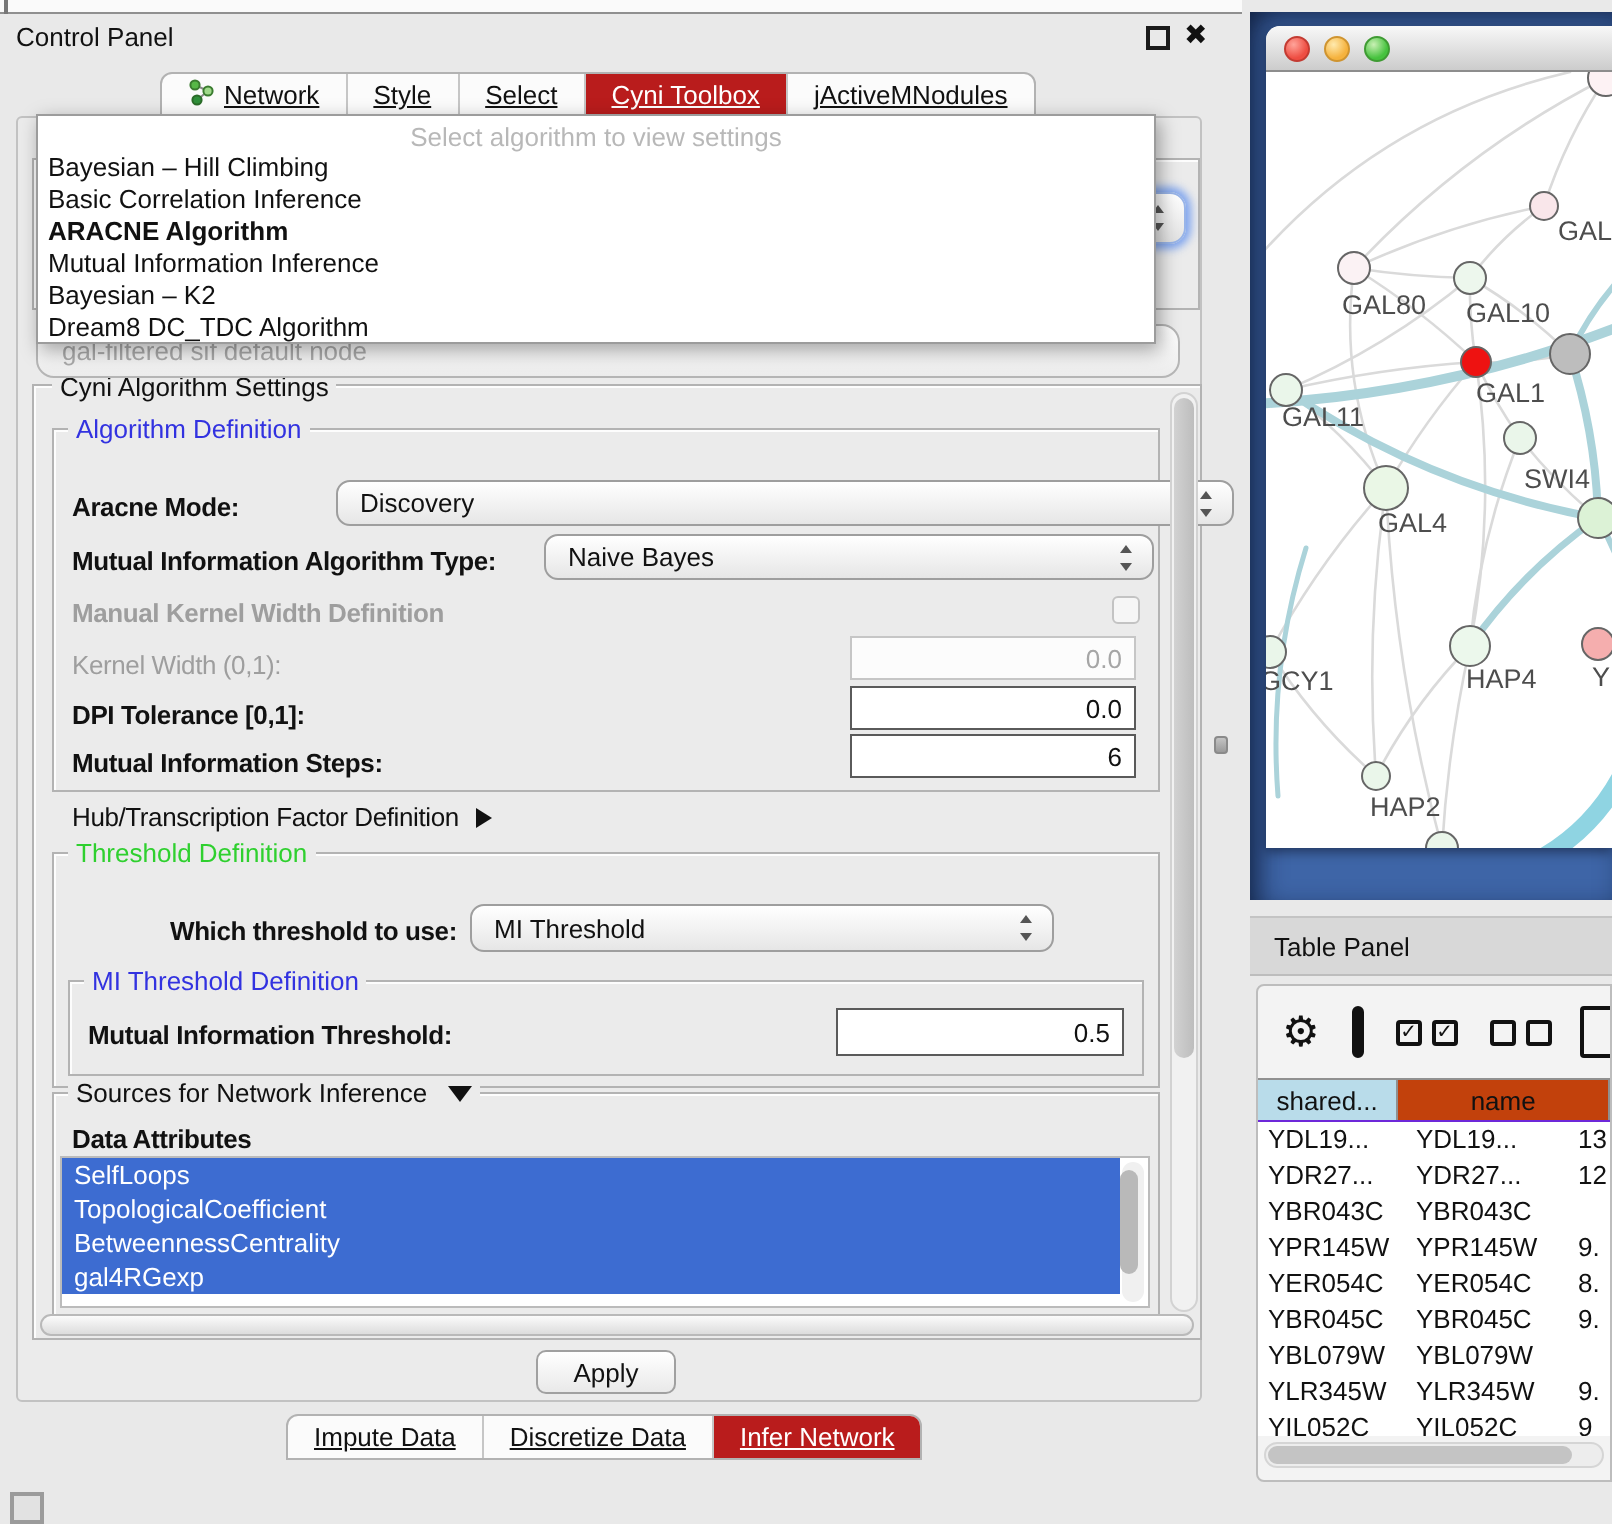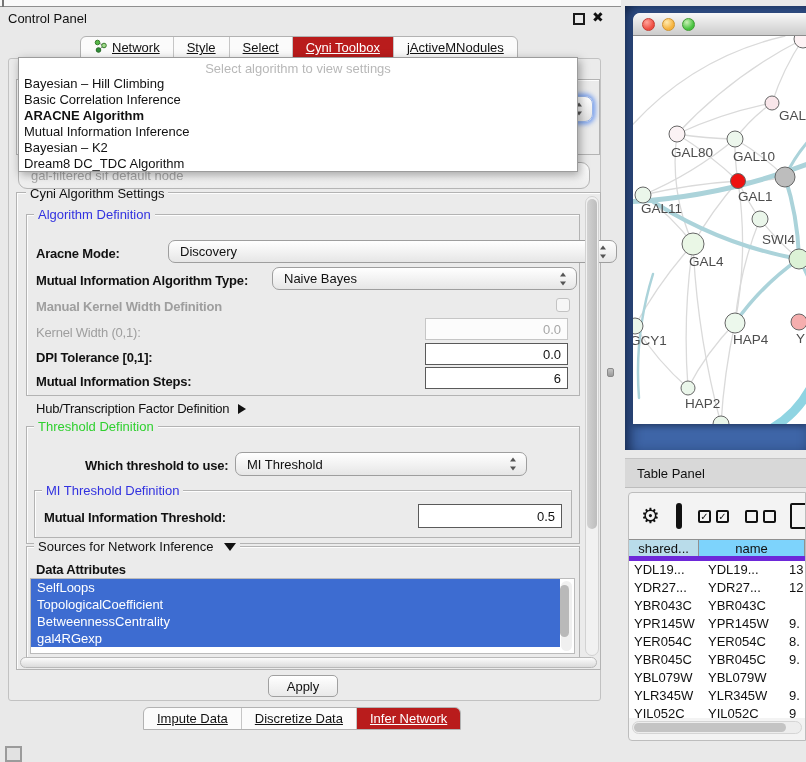--- a/index.html
+++ b/index.html
@@ -77,24 +77,24 @@
 
 .tp-bar { left:625px; top:458px; width:181px; height:30px; background:#d8d8d8; border-top:1px solid #c4c4c4; border-bottom:1px solid #bdbdbd; display:flex; align-items:center; padding-left:12px; font-size:13px; }
 .tp-container { left:628px; top:492px; width:178px; height:249px; background:#f3f3f3; border:1px solid #bdbdbd; border-radius:4px 0 0 4px; overflow:hidden; }
 .tp-toolbar { height:46px; display:flex; align-items:center; padding-left:12px; }
 .gear { font-size:21px; line-height:21px; font-family:"DejaVu Sans",sans-serif; }
 .col-icon { width:23px; height:26px; border:2.5px solid #111; border-radius:4px; margin-left:16px; display:flex; }
 .col-icon span { width:50%; border-right:2.5px solid #111; }
 .cb { width:13px; height:13px; border:2px solid #111; font-size:10px; font-weight:bold; line-height:9px; text-align:center; border-radius:2px; }
 .cb-pair { display:flex; gap:5px; margin-left:16px; }
 .page-icon { width:20px; height:26px; border:2.5px solid #111; border-radius:2px; margin-left:14px; flex:none; }
-.tp-header { display:flex; height:22px; border-top:1px solid #909090; border-bottom:5px solid #6d28d9; font-size:13px; }
+.tp-header { display:flex; height:22px; border-top:1px solid #909090; border-bottom:1px solid #6d28d9; font-size:13px; }
 .th { display:flex; align-items:center; justify-content:center; border-right:1px solid #909090; overflow:hidden; }
 .th.c1 { width:71px; background:#b9dcea; }
-.th.c2 { width:107px; background:#7dd3fc; }
+.th.c2 { width:107px; background:#c2410c; }
 .th.c3 { flex:1; background:#b9dcea; border-right:none; }
 .tp-rows { background:#fff; height:157px; overflow:hidden; }
 .trow { display:flex; height:18px; line-height:18px; font-size:13px; white-space:nowrap; }
 .td { overflow:hidden; }
 .td.c1 { width:71px; padding-left:5px; }
 .td.c2 { width:84px; padding-left:8px; }
 .td.c3 { flex:1; padding-left:5px; }
 .tp-hscroll { height:13px; margin:3px 3px 0 3px; background:#ededed; border:1px solid #d5d5d5; border-radius:7px; position:relative; }
 .tp-hthumb { position:absolute; left:1px; top:1px; width:152px; height:9px; background:#c4c4c4; border-radius:5px; }
 .bl-icon { left:5px; top:746px; width:17px; height:16px; border:2px solid #9b9b9b; background:#e2e2e2; }

